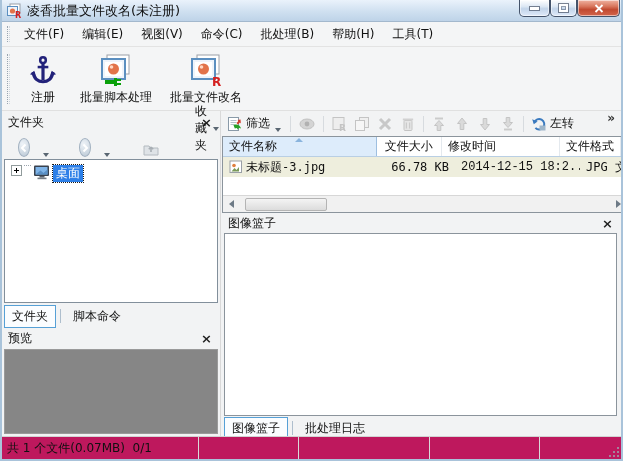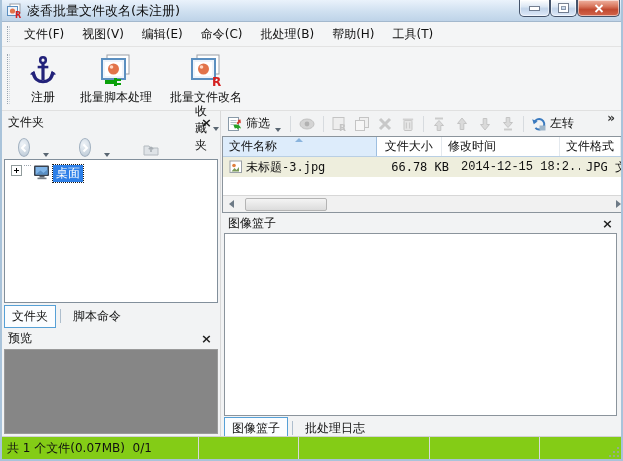--- a/index.html
+++ b/index.html
@@ -92,21 +92,21 @@
   .tri-right { width:0; height:0; border-top:4px solid transparent; border-bottom:4px solid transparent; border-left:5px solid #6d7a86; margin-left:auto; }
   .scroll-thumb { width:82px; height:13px; margin-left:5px; background:linear-gradient(#f4f4f4,#dcdcdc);
     border:1px solid #b4b4b4; border-radius:2px; }
   .h-scroll .right-btn { margin-left:auto; }
 
   .basket-header { position:absolute; top:101px; left:0; right:0; }
   .basket-box { position:absolute; top:122px; left:2px; right:4px; height:183px; background:#fff; border:1px solid #8b949c; }
   .right-tabs { position:absolute; top:305px; left:2px; height:22px; padding-top:2px; }
 
   
-  .statusbar { position:absolute; left:0; right:0; bottom:0; height:23px; background:#84cc16;
+  .statusbar { position:absolute; left:0; right:0; bottom:0; height:23px; background:#be185d;
     border-top:1px solid #d2d2d2; display:flex; }
   .status-pane { border-right:1px solid #d9d9d9; height:100%; display:flex; align-items:center; }
   .status-pane.p1 { width:197px; padding-left:5px; white-space:pre; }
   .status-pane.p2 { width:100px; } .status-pane.p3 { width:131px; } .status-pane.p4 { width:110px; }
   .status-pane.p5 { flex:1; border-right:none; position:relative; }
   .resize-grip { position:absolute; right:1px; bottom:1px; }
 
   .disabled-icon svg { opacity:.95; }
 </style>
 </head>
@@ -135,22 +135,22 @@
         <svg width="10" height="9" viewBox="0 0 10 9">
             <path d="M1.5 1 L8.5 8 M8.5 1 L1.5 8" stroke="#fff" stroke-width="1.8"></path>
           </svg>
       </div>
     </div>
   </div>
 
   <div class="menubar">
     <span class="gripper"></span>
     <span class="menu-item">文件(F)</span>
+    <span class="menu-item">编辑(E)</span>
     <span class="menu-item">视图(V)</span>
-    <span class="menu-item">编辑(E)</span>
     <span class="menu-item">命令(C)</span>
     <span class="menu-item">批处理(B)</span>
     <span class="menu-item">帮助(H)</span>
     <span class="menu-item">工具(T)</span>
   </div>
 
   <div class="toolbar">
     <span class="gripper"></span>
     <div class="tool-btn">
       <span class="big-icon">

